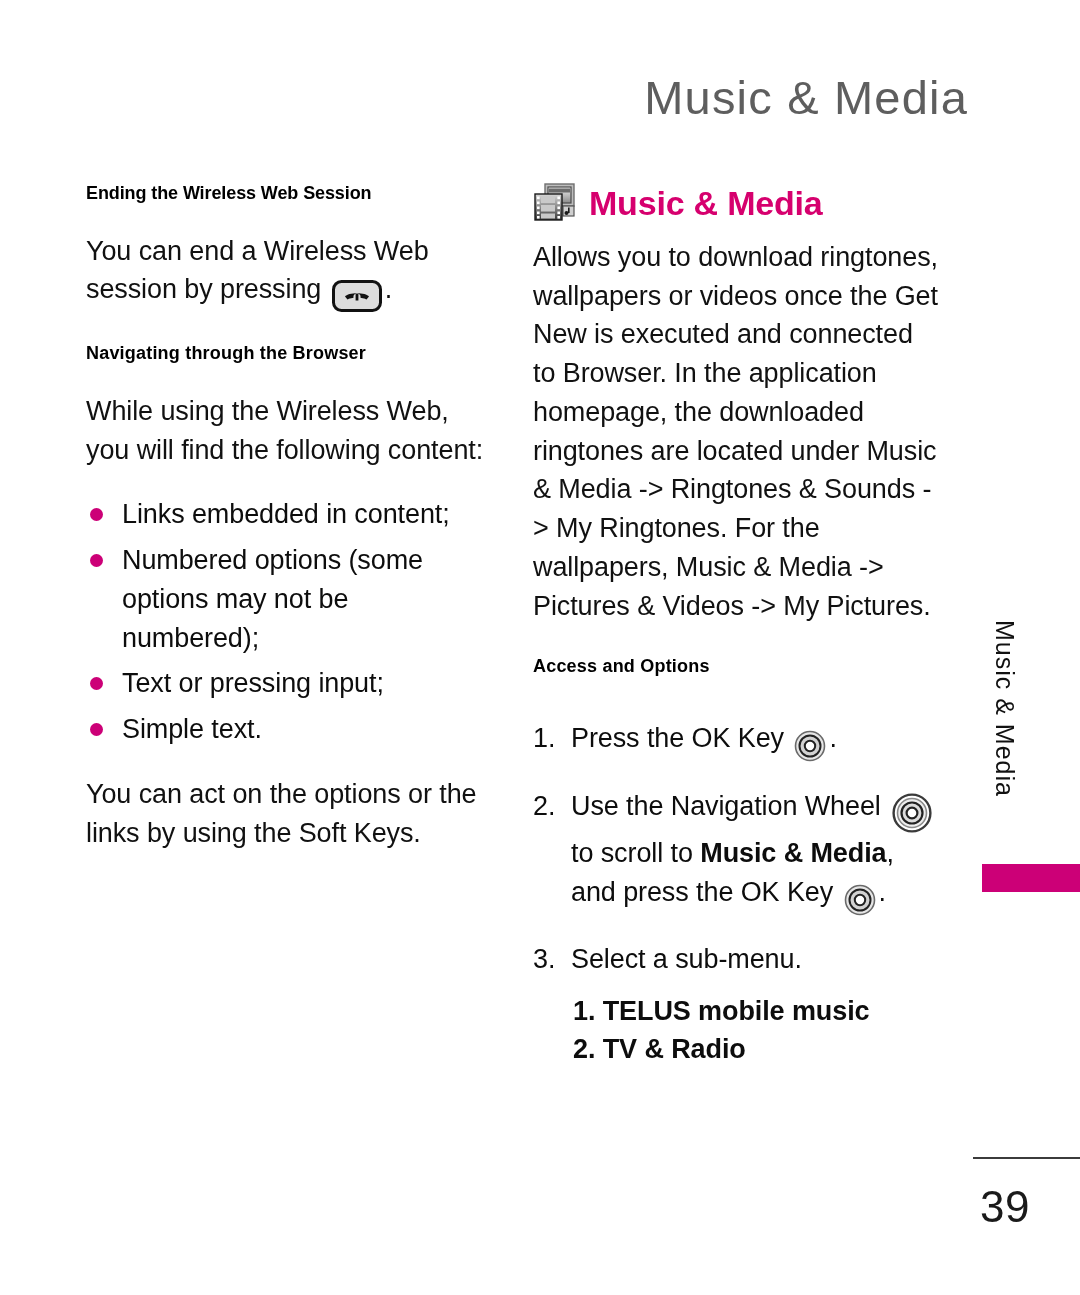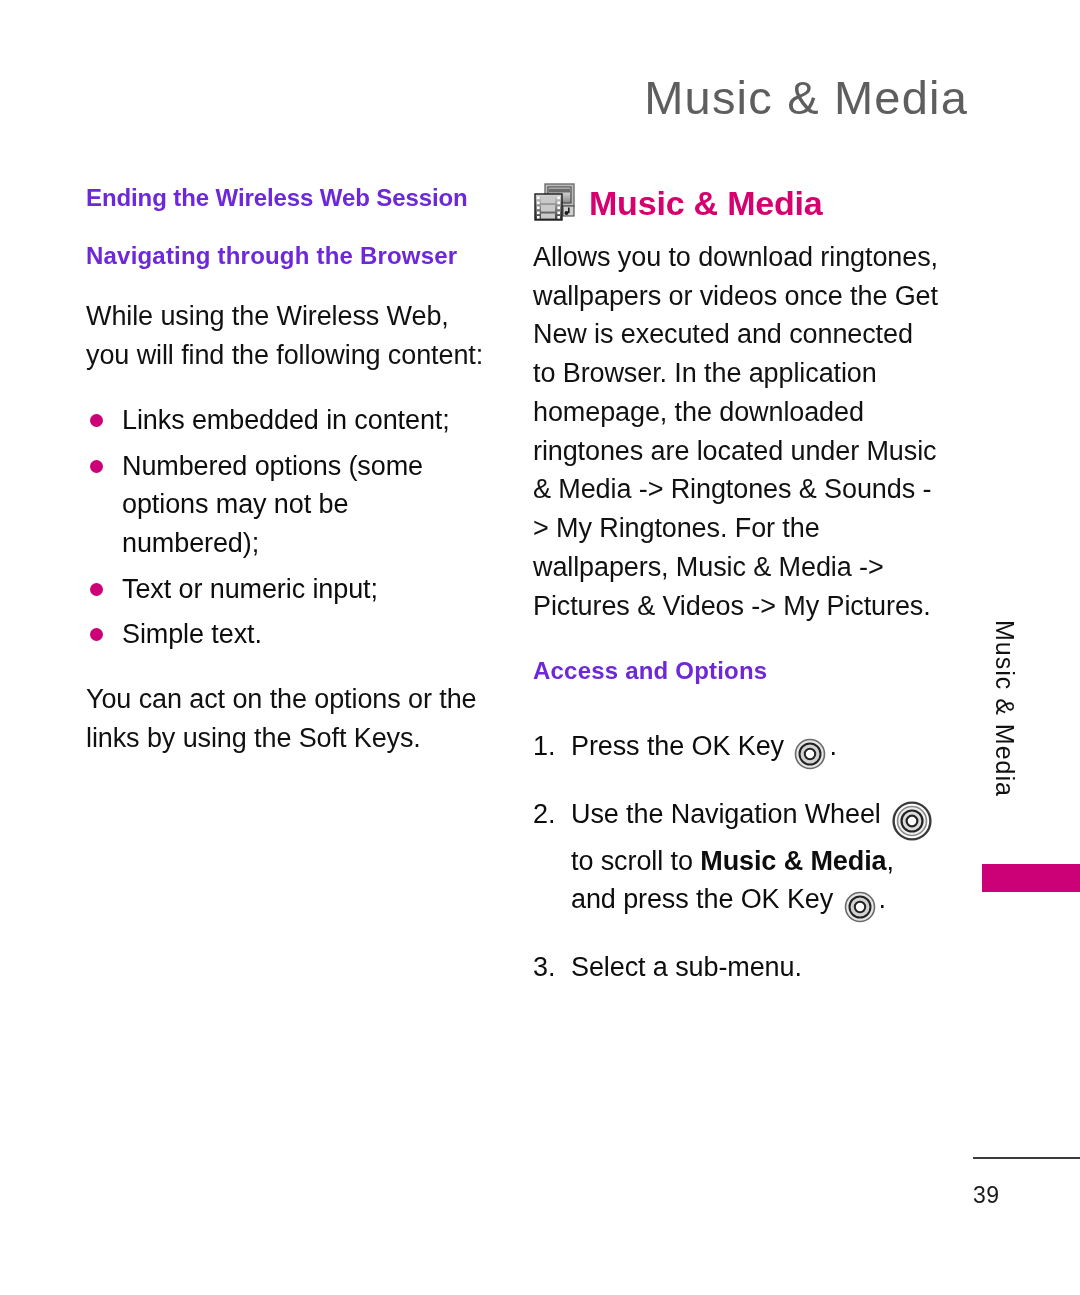--- a/index.html
+++ b/index.html
@@ -38,25 +38,25 @@
   
   .col {
     position: absolute;
     top: 182px;
   }
   .col-left  { left: 86px;  width: 404px; }
   .col-right { left: 533px; width: 408px; }
 
   h2.sec-head {
     margin: 0 0 26px 0;
-    font-size: 24px;
+    font-size: 18px;
     font-weight: bold;
     line-height: 1.32;
     letter-spacing: -0.1px;
-    color: #6d28d9;
+    color: #000000;
   }
   h2.sec-head.tight { letter-spacing: 0.2px; }
 
   p.body {
     margin: 0 0 26px 0;
     font-size: 27px;
     font-weight: 400;
     line-height: 1.435;
     letter-spacing: -0.1px;
     color: #111;
@@ -171,54 +171,65 @@
     top: 1157px;
     width: 107px;
     height: 2px;
     background: #3b3b3b;
   }
   .page-num {
     position: absolute;
     left: 973px;
     top: 1182px;
     width: 64px;
-    text-align: left;
-    font-size: 23px;
+    text-align: center;
+    font-size: 44px;
     color: #1a1a1a;
     letter-spacing: 0.5px;
   }
 </style>
 </head>
 <body>
 
 <div class="page">
 
   <div class="running-header">Music &amp; Media</div>
 
   <div class="col col-left">
 
     <h2 class="sec-head">Ending the Wireless Web Session</h2>
 
+    <p class="body">
+      <span>You can end a Wireless Web session by pressing</span>
+      <span class="key-glyph">
+        <svg class="end-key" viewBox="0 0 50 32" xmlns="http://www.w3.org/2000/svg">
+          <rect x="1.5" y="1.5" width="47" height="29" rx="8" ry="8" fill="#dcdcdc" stroke="#111" stroke-width="3"></rect>
+          <path d="M13 16.5 C16 12, 34 12, 37 16.5 L34.5 19.5 C32 17, 18 17, 15.5 19.5 Z" fill="#111"></path>
+          <circle cx="25" cy="17" r="3.6" fill="#dcdcdc"></circle>
+          <rect x="23.6" y="14" width="2.8" height="6.5" fill="#111"></rect>
+        </svg>
+      </span><span>.</span>
+    </p>
 
     <h2 class="sec-head tight">Navigating through the Browser</h2>
 
     <p class="body">While using the Wireless Web, you will find the following content:</p>
 
     <ul class="bullets">
       <li>
         <span class="dot"></span>
         <span>Links embedded in content;</span>
       </li>
       <li>
         <span class="dot"></span>
         <span>Numbered options (some options may not be numbered);</span>
       </li>
       <li>
         <span class="dot"></span>
-        <span>Text or numeric input;</span>
+        <span>Text or pressing input;</span>
       </li>
       <li>
         <span class="dot"></span>
         <span>Simple text.</span>
       </li>
     </ul>
 
     <p class="body">You can act on the options or the links by using the Soft Keys.</p>
   </div>
 
@@ -315,20 +326,24 @@
             <circle cx="16" cy="16" r="5.2" fill="#ffffff" stroke="#222" stroke-width="2"></circle>
           </svg>
         </span><span>.</span>
       </div>
 
       <div class="step" style="margin-bottom:14px;">
         <span class="num">3.</span>
         <span>Select a sub-menu.</span>
       </div>
 
+      <div class="submenu">
+        <div>1. TELUS mobile music</div>
+        <div>2. TV &amp; Radio</div>
+      </div>
 
     </div>
   </div>
 
   <div class="side-tab">Music &amp; Media</div>
   <div class="side-block"></div>
 
   <div class="footer-rule"></div>
   <div class="page-num">39</div>
 

